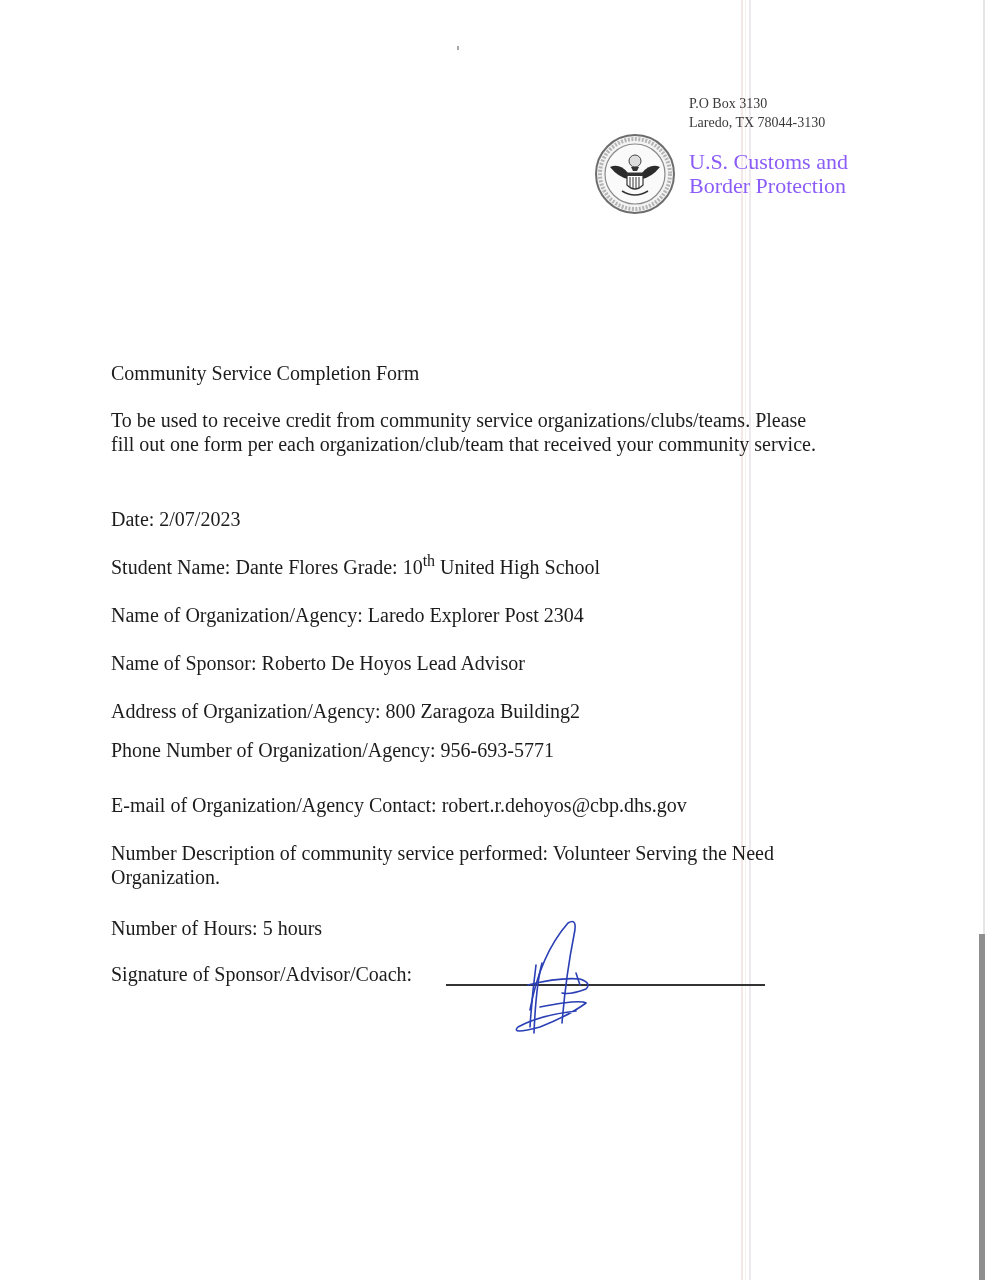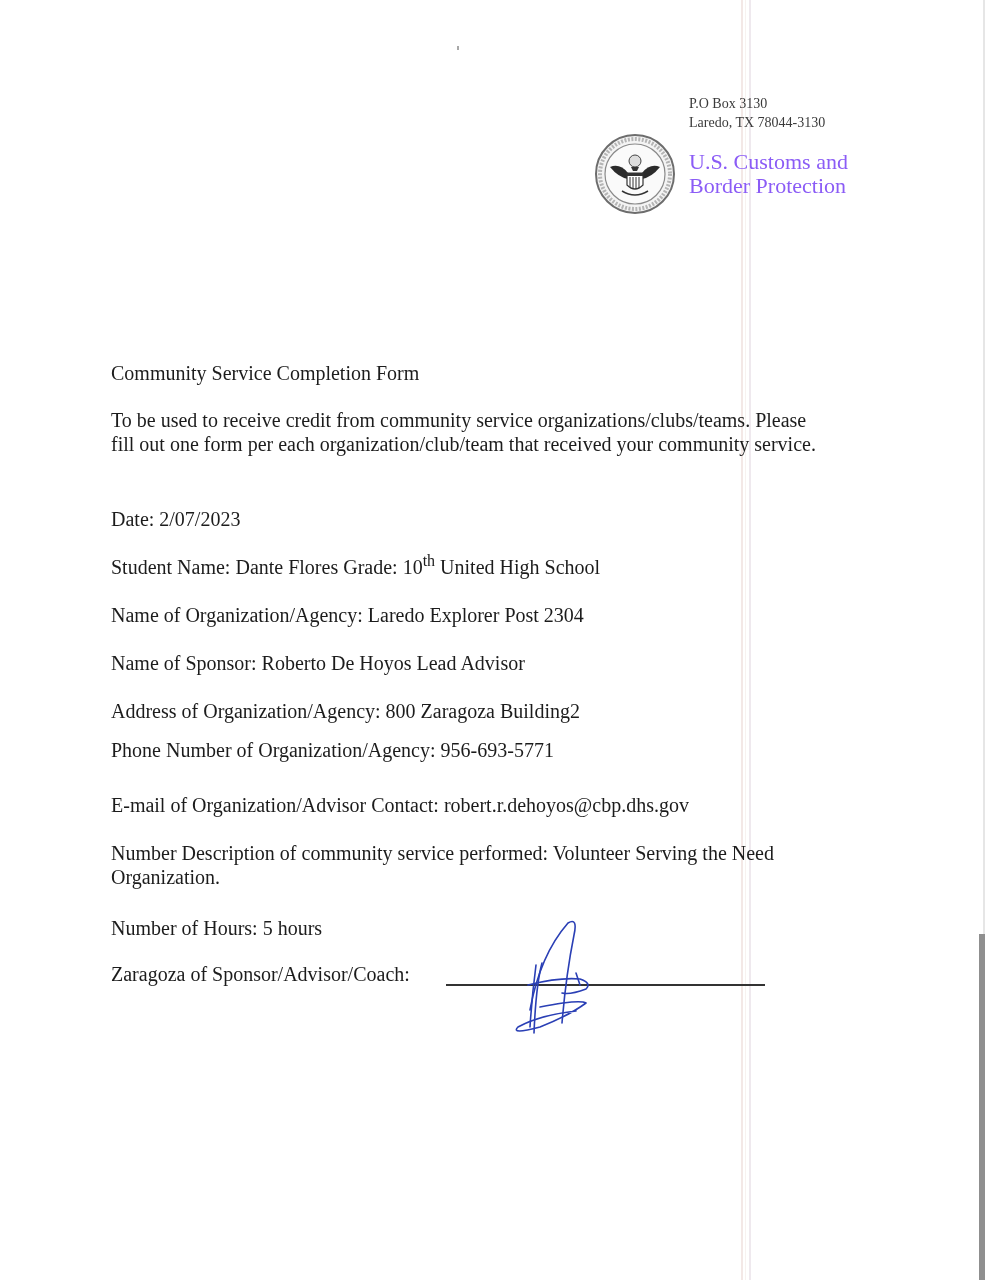--- a/index.html
+++ b/index.html
@@ -101,35 +101,35 @@
       <span>Address of Organization/Agency:</span>
       <span>800 Zaragoza Building2</span>
     </div>
 
     <div class="line" style="top:738px;">
       <span>Phone Number of Organization/Agency:</span>
       <span>956-693-5771</span>
     </div>
 
     <div class="line" style="top:793px;">
-      <span>E-mail of Organization/Advisor Contact:</span>
+      <span>E-mail of Organization/Agency Contact:</span>
       <span>robert.r.dehoyos@cbp.dhs.gov</span>
     </div>
 
     <div class="para" style="top:841px;">
       <span>Number Description of community service performed:</span>
       <span>Volunteer Serving the Need Organization.</span>
     </div>
 
     <div class="line" style="top:916px;">
       <span>Number of Hours:</span>
       <span>5 hours</span>
     </div>
 
-    <div class="sig-row">Zaragoza of Sponsor/Advisor/Coach:</div>
+    <div class="sig-row">Signature of Sponsor/Advisor/Coach:</div>
   </div>
 
   <div class="sig-line"></div>
 
   <svg class="signature" viewBox="0 0 110 125">
     <g fill="none" stroke="#2a3fb5" stroke-width="1.6" stroke-linecap="round" stroke-linejoin="round">
       <path d="M30 95 Q40 40 68 8 Q78 2 74 20 Q66 60 62 108"></path>
       <path d="M42 48 Q36 70 34 118"></path>
       <path d="M36 50 Q32 80 30 112"></path>
       <path d="M28 70 Q60 62 80 64 Q92 68 86 74 Q70 80 62 78"></path>

